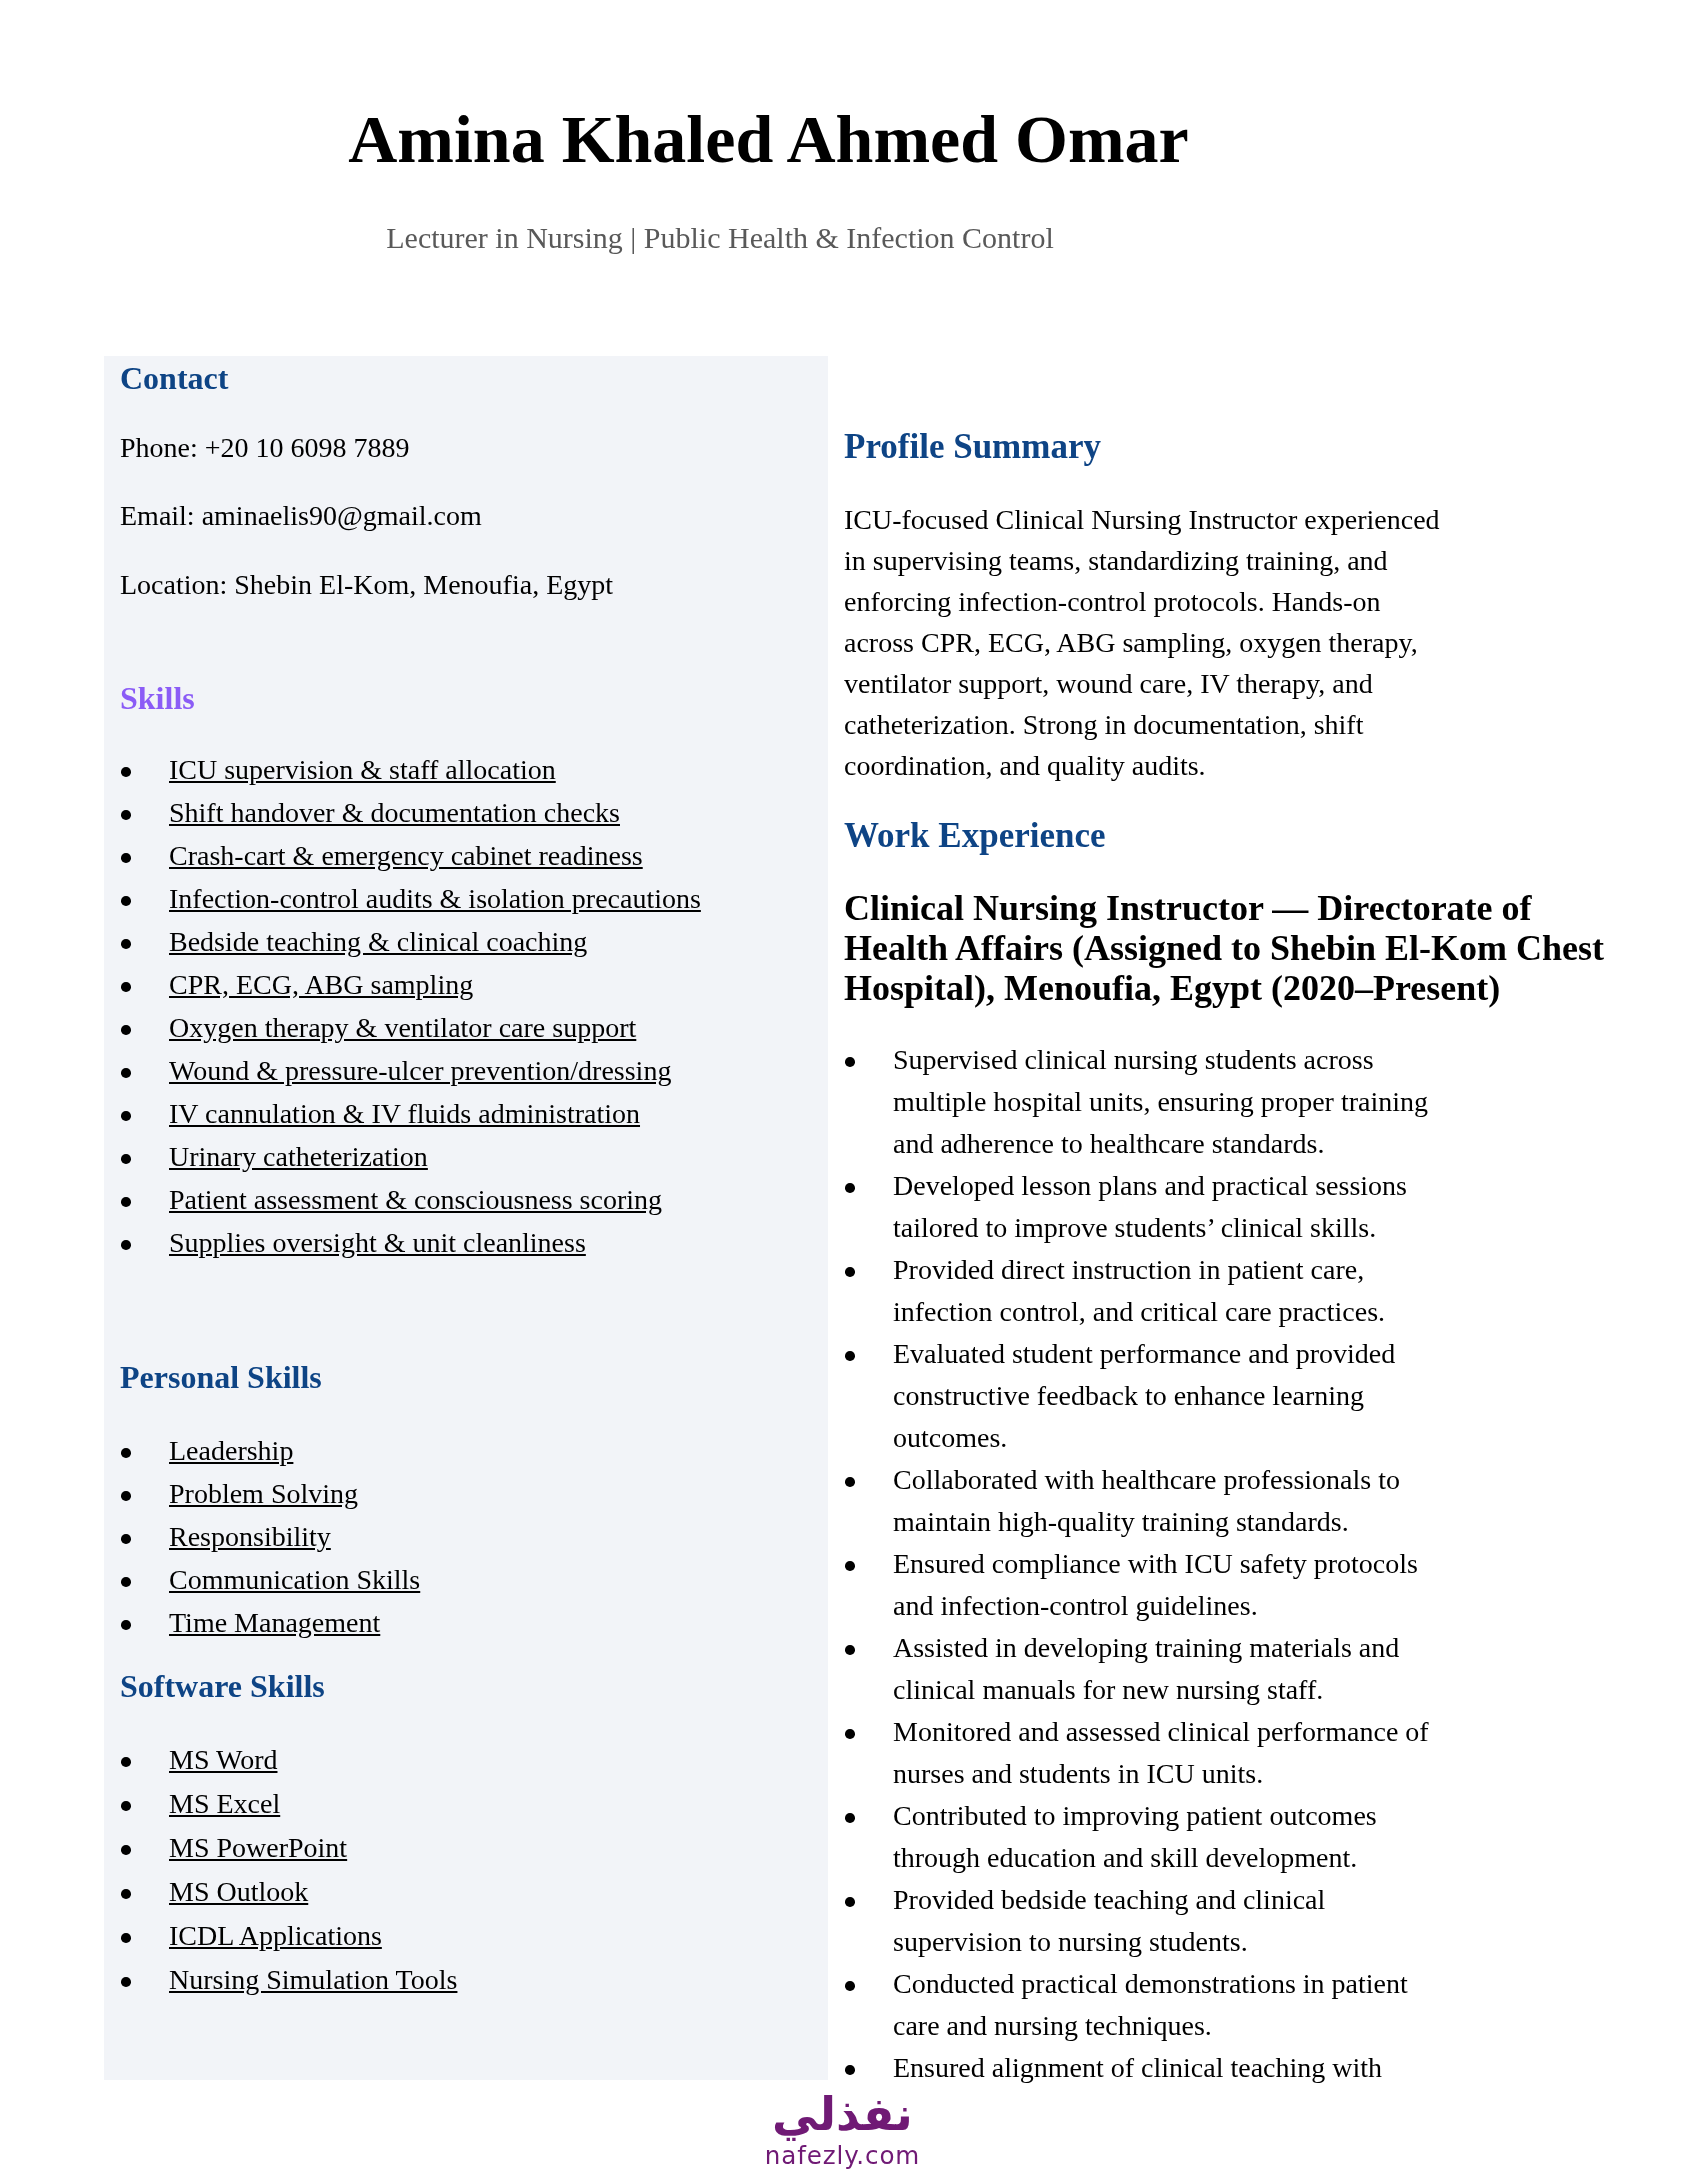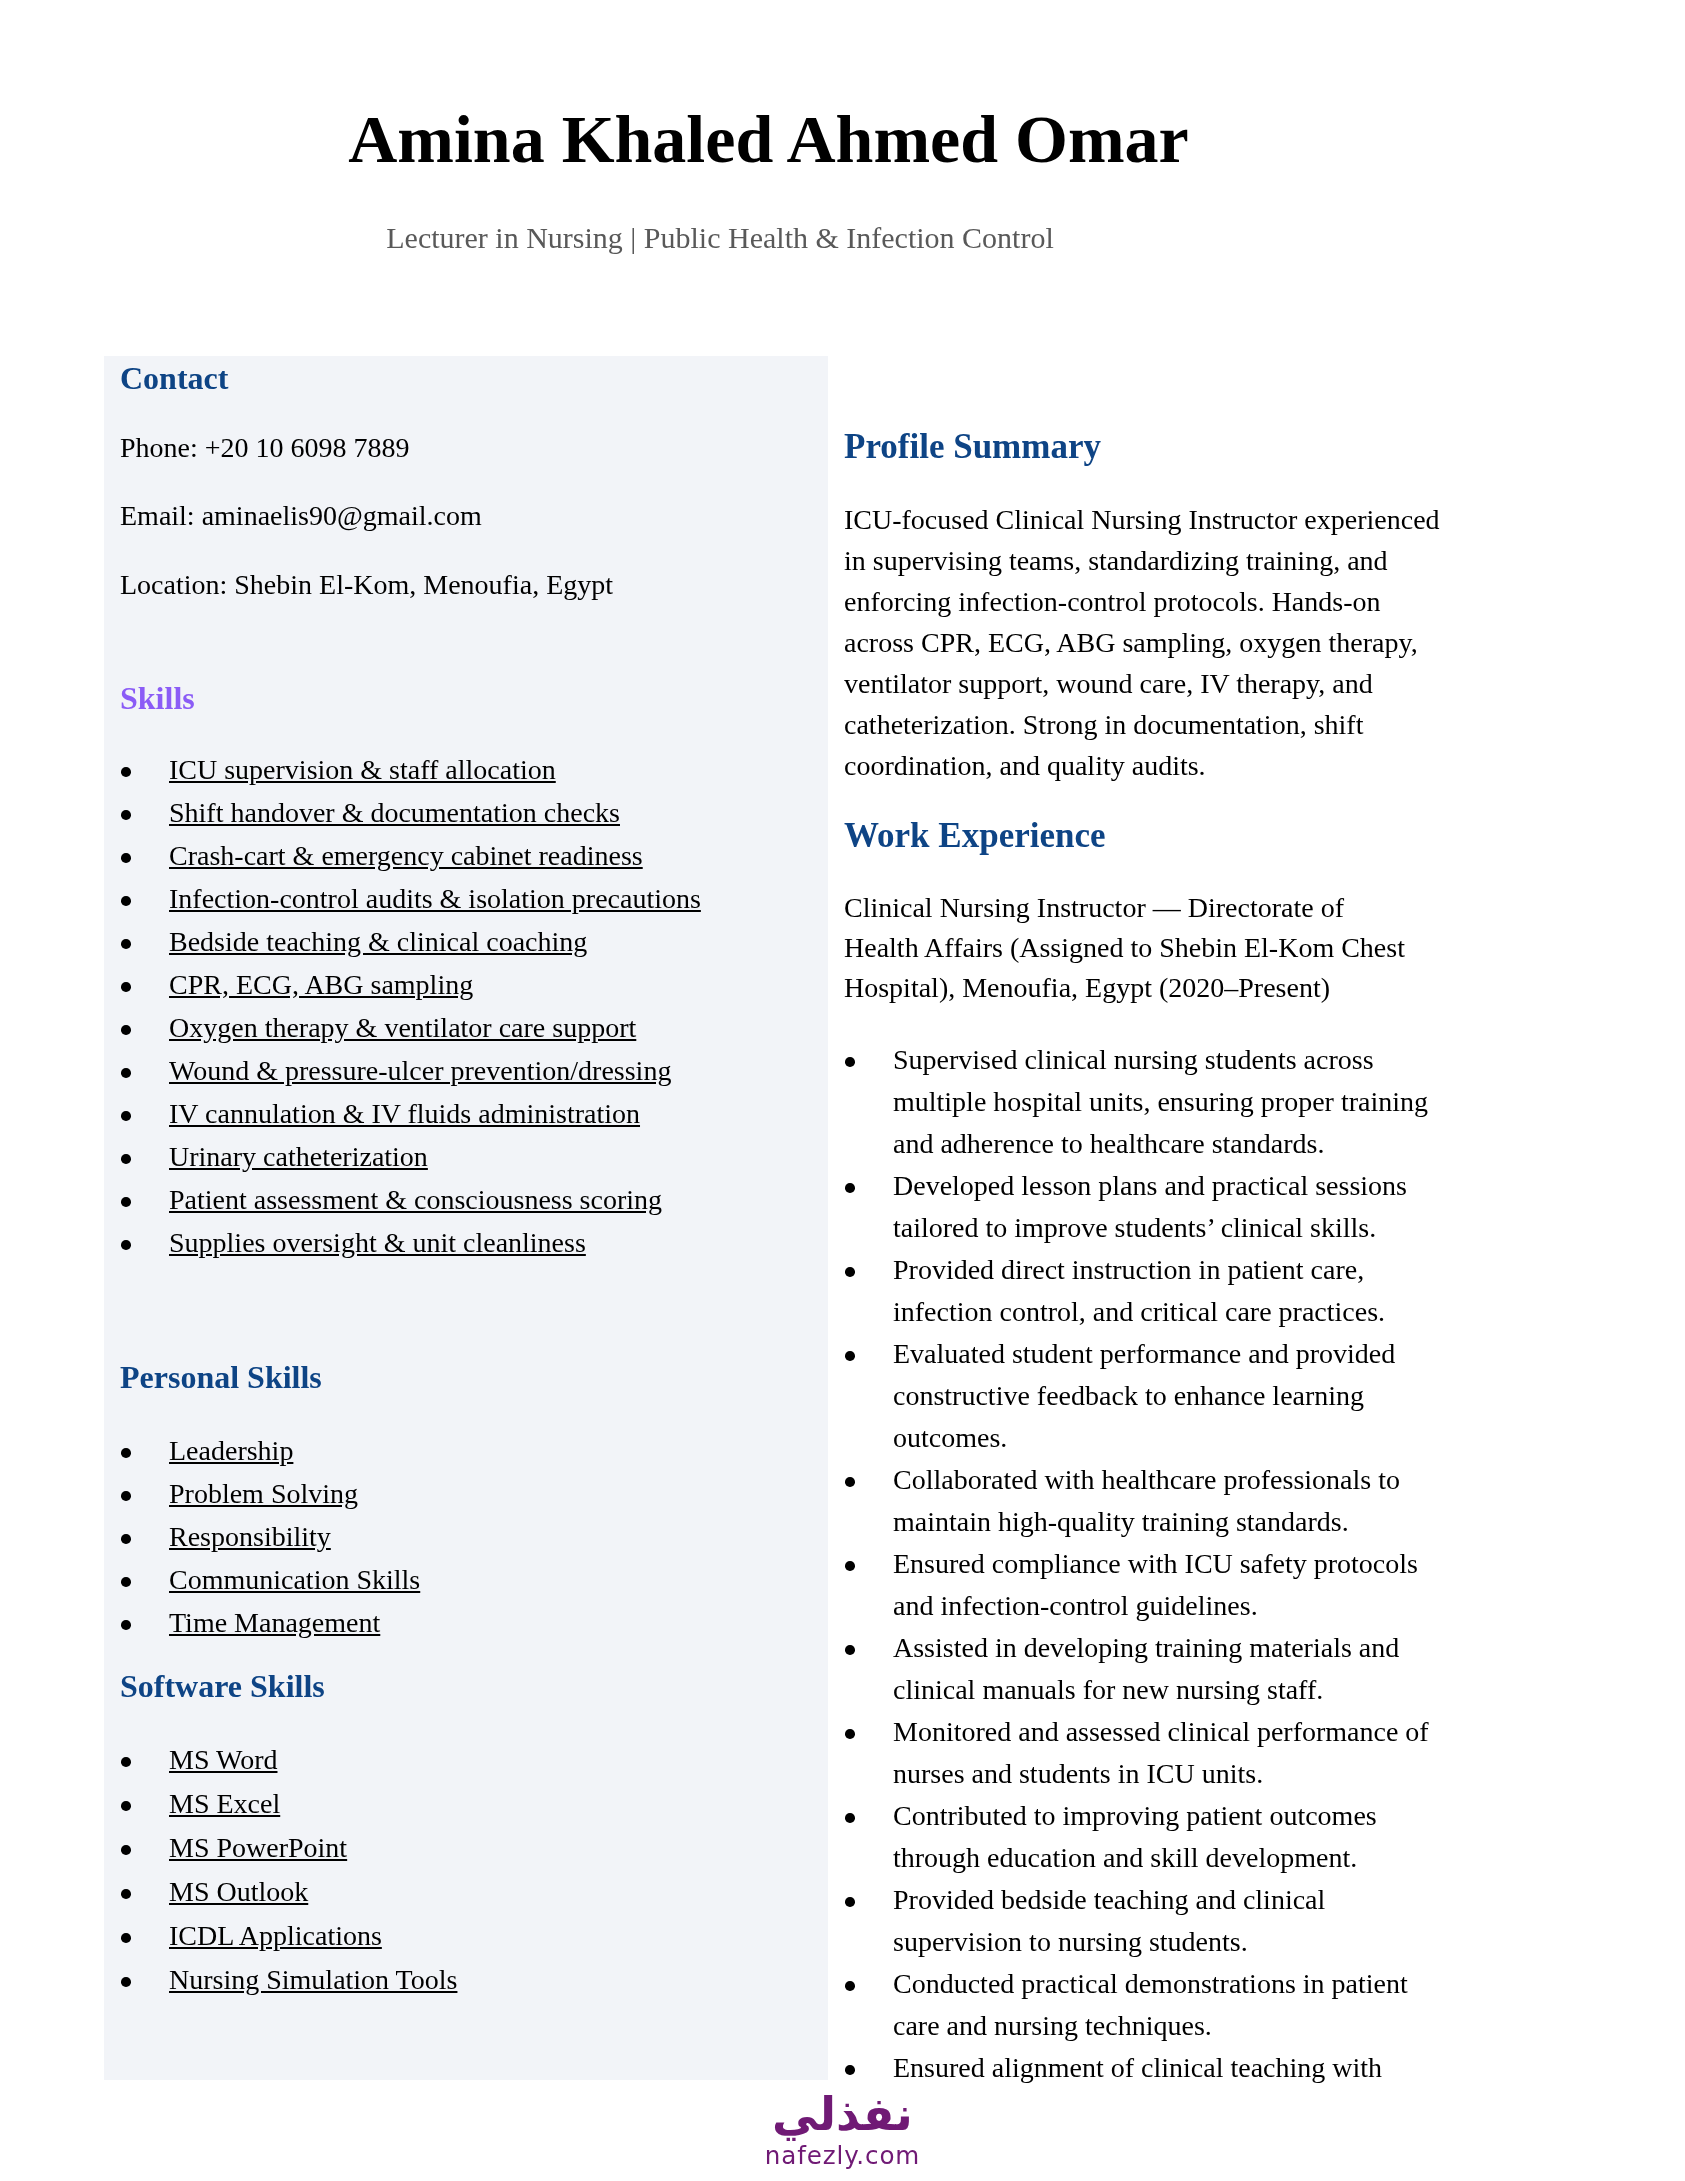--- a/index.html
+++ b/index.html
@@ -39,21 +39,21 @@
   .left-list li { padding-left: 49px; line-height: 43px; }
   .left-list li .dot { left: 0.9px; }
   .soft-list li { line-height: 44px; }
   .dot {
     position: absolute; top: 50%; width: 9.7px; height: 9.7px; margin-top: -2.6px;
     border-radius: 50%; background: #000;
   }
   .para { left: 844px; }
   .para .pl { font-size: 28px; line-height: 41px; white-space: nowrap; }
   .job { left: 844px; }
-  .job .jl { font-size: 28px; line-height: 40px; font-weight: normal; white-space: nowrap; }
+  .job .jl { font-size: 36px; line-height: 40px; font-weight: bold; white-space: nowrap; }
   .right-list { left: 844px; }
   .right-list li { padding-left: 49px; }
   .right-list li .dot { left: 0.9px; top: 21px; margin-top: -2.6px; }
   .right-list li .bl { display: block; font-size: 28px; line-height: 42px; white-space: nowrap; }
   .watermark {
     left: 746px; top: 2087px; width: 193px; text-align: center; color: #701a75;
   }
   .watermark .wm-ar { font-family: "DejaVu Sans", sans-serif; font-size: 46px; font-weight: bold; line-height: 54px; }
   .watermark .wm-en { font-family: "DejaVu Sans", sans-serif; font-size: 24.6px; line-height: 30px; letter-spacing: 0.9px; }
 </style>

